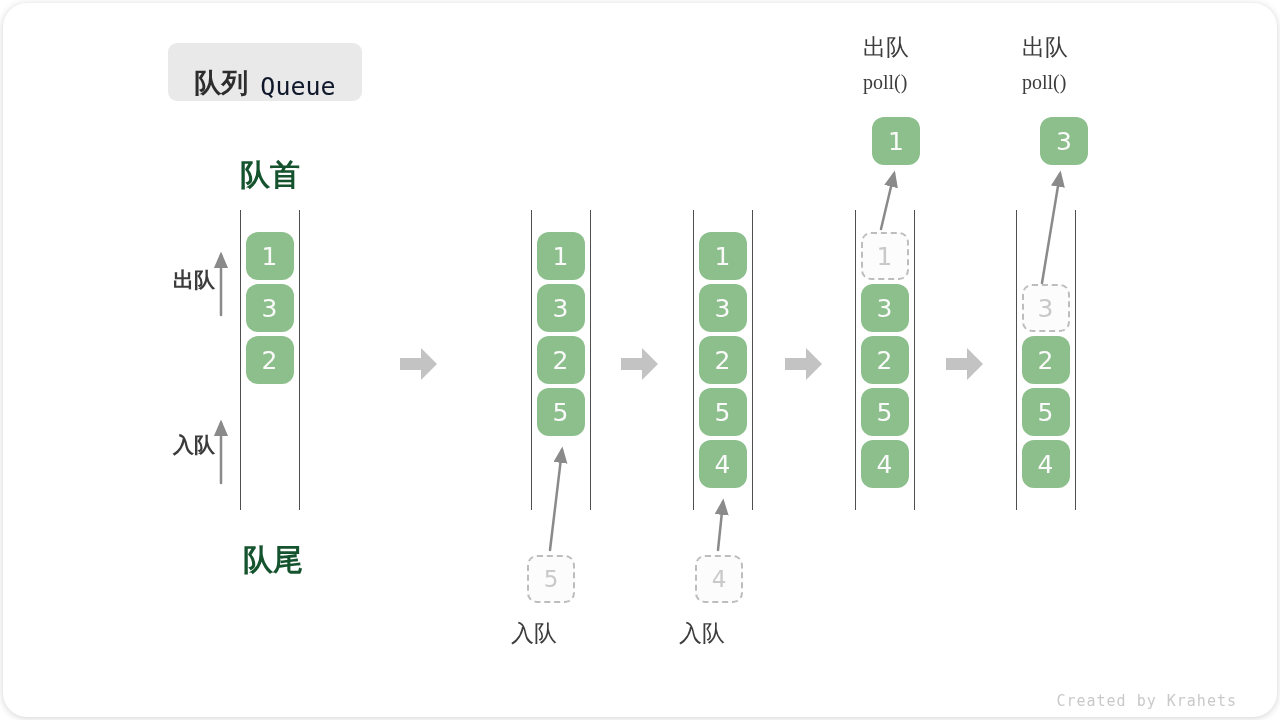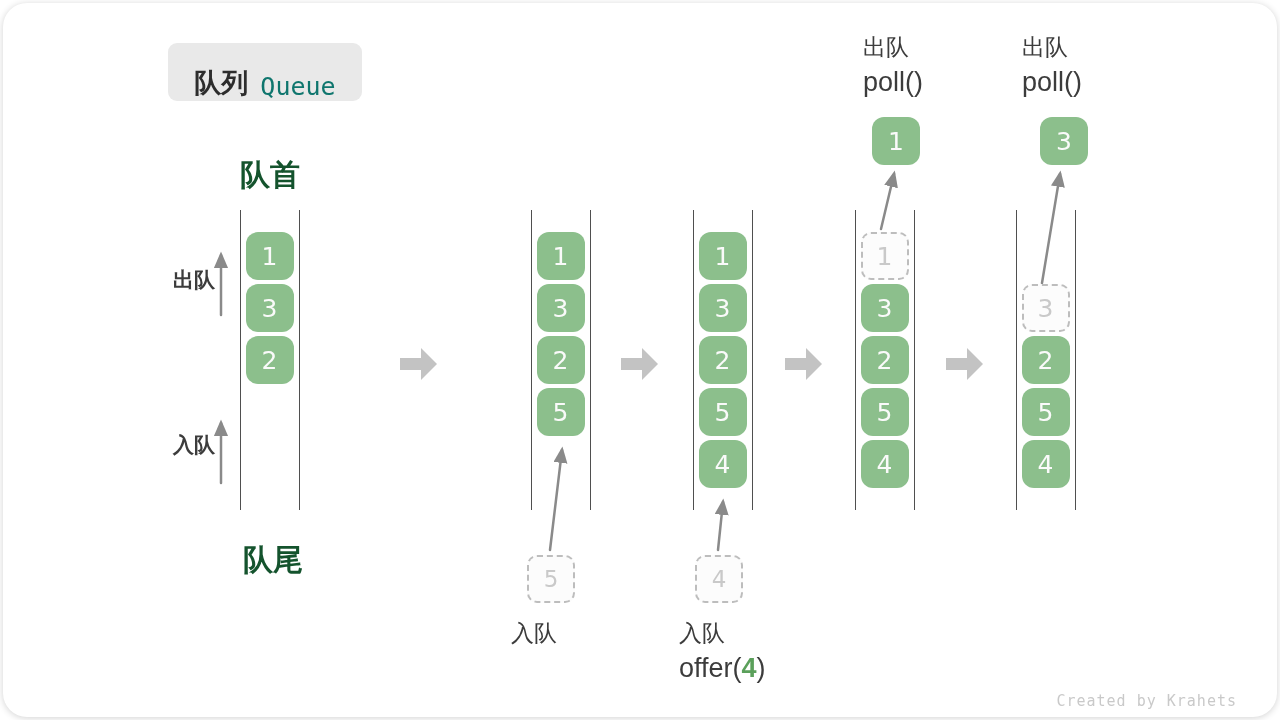--- a/index.html
+++ b/index.html
@@ -10,21 +10,21 @@
     font-family:"DejaVu Sans","Liberation Sans",sans-serif;
     color:#3c3c3c;
   }
   
   .badge{
     position:absolute;left:165px;top:40px;width:194px;height:58px;
     background:#e9e9e9;border-radius:9px;
     display:flex;align-items:flex-end;justify-content:center;gap:12px;
   }
   .badge .zh{font-size:27px;font-weight:700;color:#2d2d2d;}
-  .badge .en{font-family:"DejaVu Sans Mono","Liberation Mono",monospace;font-size:25px;color:#0f766e;}
+  .badge .en{font-family:"DejaVu Sans Mono","Liberation Mono",monospace;font-size:25px;color:#0f172a;}
 
   
   .lbl{position:absolute;font-weight:700;font-size:30px;color:#14532d;}
   .lbl.center{width:120px;text-align:center;}
   .side-lbl{position:absolute;width:72px;text-align:right;font-weight:700;font-size:21px;color:#3c3c3c;}
 
   
   .column{
     position:absolute;top:207px;height:300px;width:60px;box-sizing:border-box;
     border-left:1.6px solid #4f4f4f;border-right:1.6px solid #4f4f4f;
@@ -47,21 +47,21 @@
     display:flex;align-items:center;justify-content:center;
   }
   .pend-box{
     position:absolute;width:48px;height:48px;border-radius:10px;box-sizing:border-box;
     background:#fcfcfc;border:2px dashed #bdbdbd;color:#c9c9c9;font-size:23px;
     display:flex;align-items:center;justify-content:center;
   }
 
   
   .op{position:absolute;font-size:23px;line-height:35px;color:#3c3c3c;}
-  .op .code{font-family:Liberation Sans, sans-serif;font-size:27px;color:#3c3c3c;}
+  .op .code{font-family:Liberation Serif, serif;font-size:20px;color:#3c3c3c;}
   .op .code .arg{color:#5ba05b;font-weight:700;}
 
   .overlay{position:absolute;left:0;top:0;pointer-events:none;}
   .thin{stroke:#8a8a8a;stroke-width:2.5;fill:none;stroke-linecap:round;}
   .block{fill:#c3c3c3;}
 
   .watermark{
     position:absolute;right:40px;top:689px;
     font-family:"DejaVu Sans Mono","Liberation Mono",monospace;
     font-size:15px;color:#c9c9c9;letter-spacing:1px;
@@ -121,21 +121,20 @@
   <div class="column" style="left:690px;">
     <div class="box s1">1</div>
     <div class="box s2">3</div>
     <div class="box s3">2</div>
     <div class="box s4">5</div>
     <div class="box s5">4</div>
   </div>
   <div class="pend-box" style="left:692px;top:552px;">4</div>
   <div class="op" style="left:676px;top:613px;">
     <div>入队</div>
-    <div class="code"><span>offer(</span><span class="arg">4</span><span>)</span></div>
   </div>
 
   <div class="column" style="left:852px;">
     <div class="box dashed s1">1</div>
     <div class="box s2">3</div>
     <div class="box s3">2</div>
     <div class="box s4">5</div>
     <div class="box s5">4</div>
   </div>
   <div class="float-box" style="left:869px;top:114px;">1</div>

